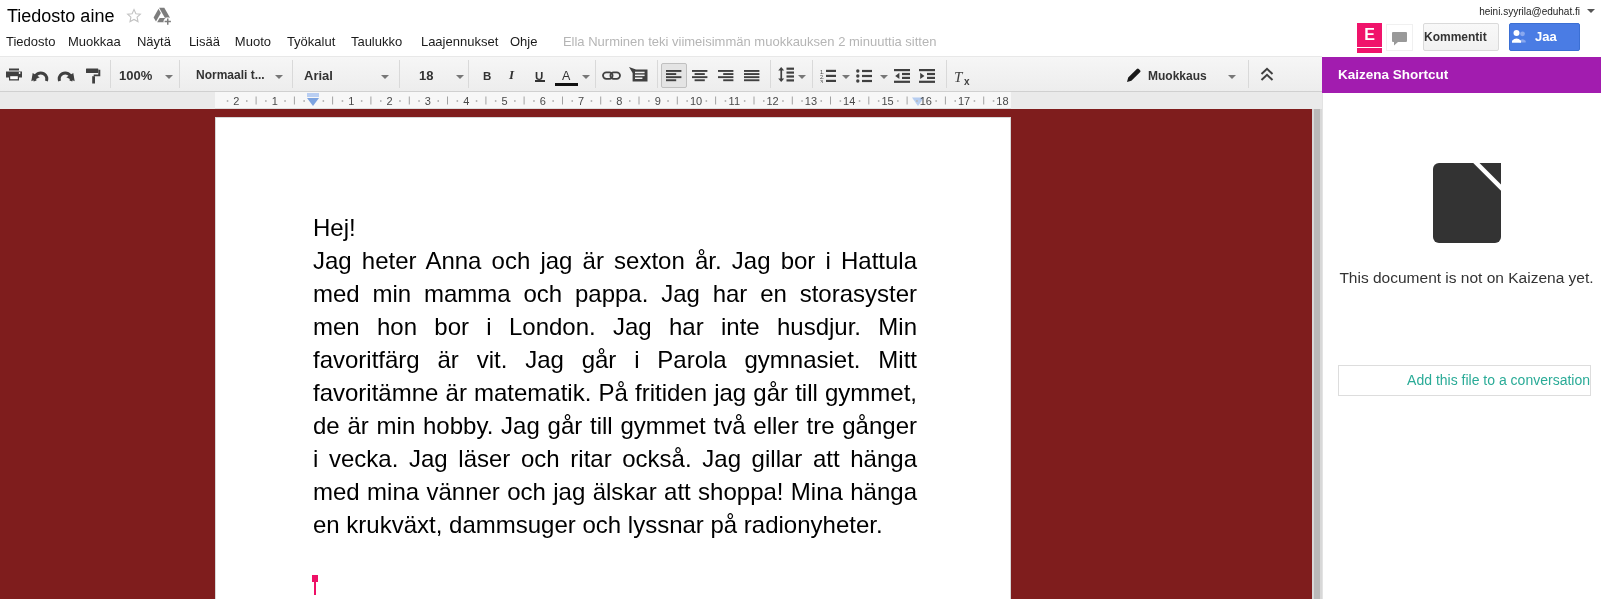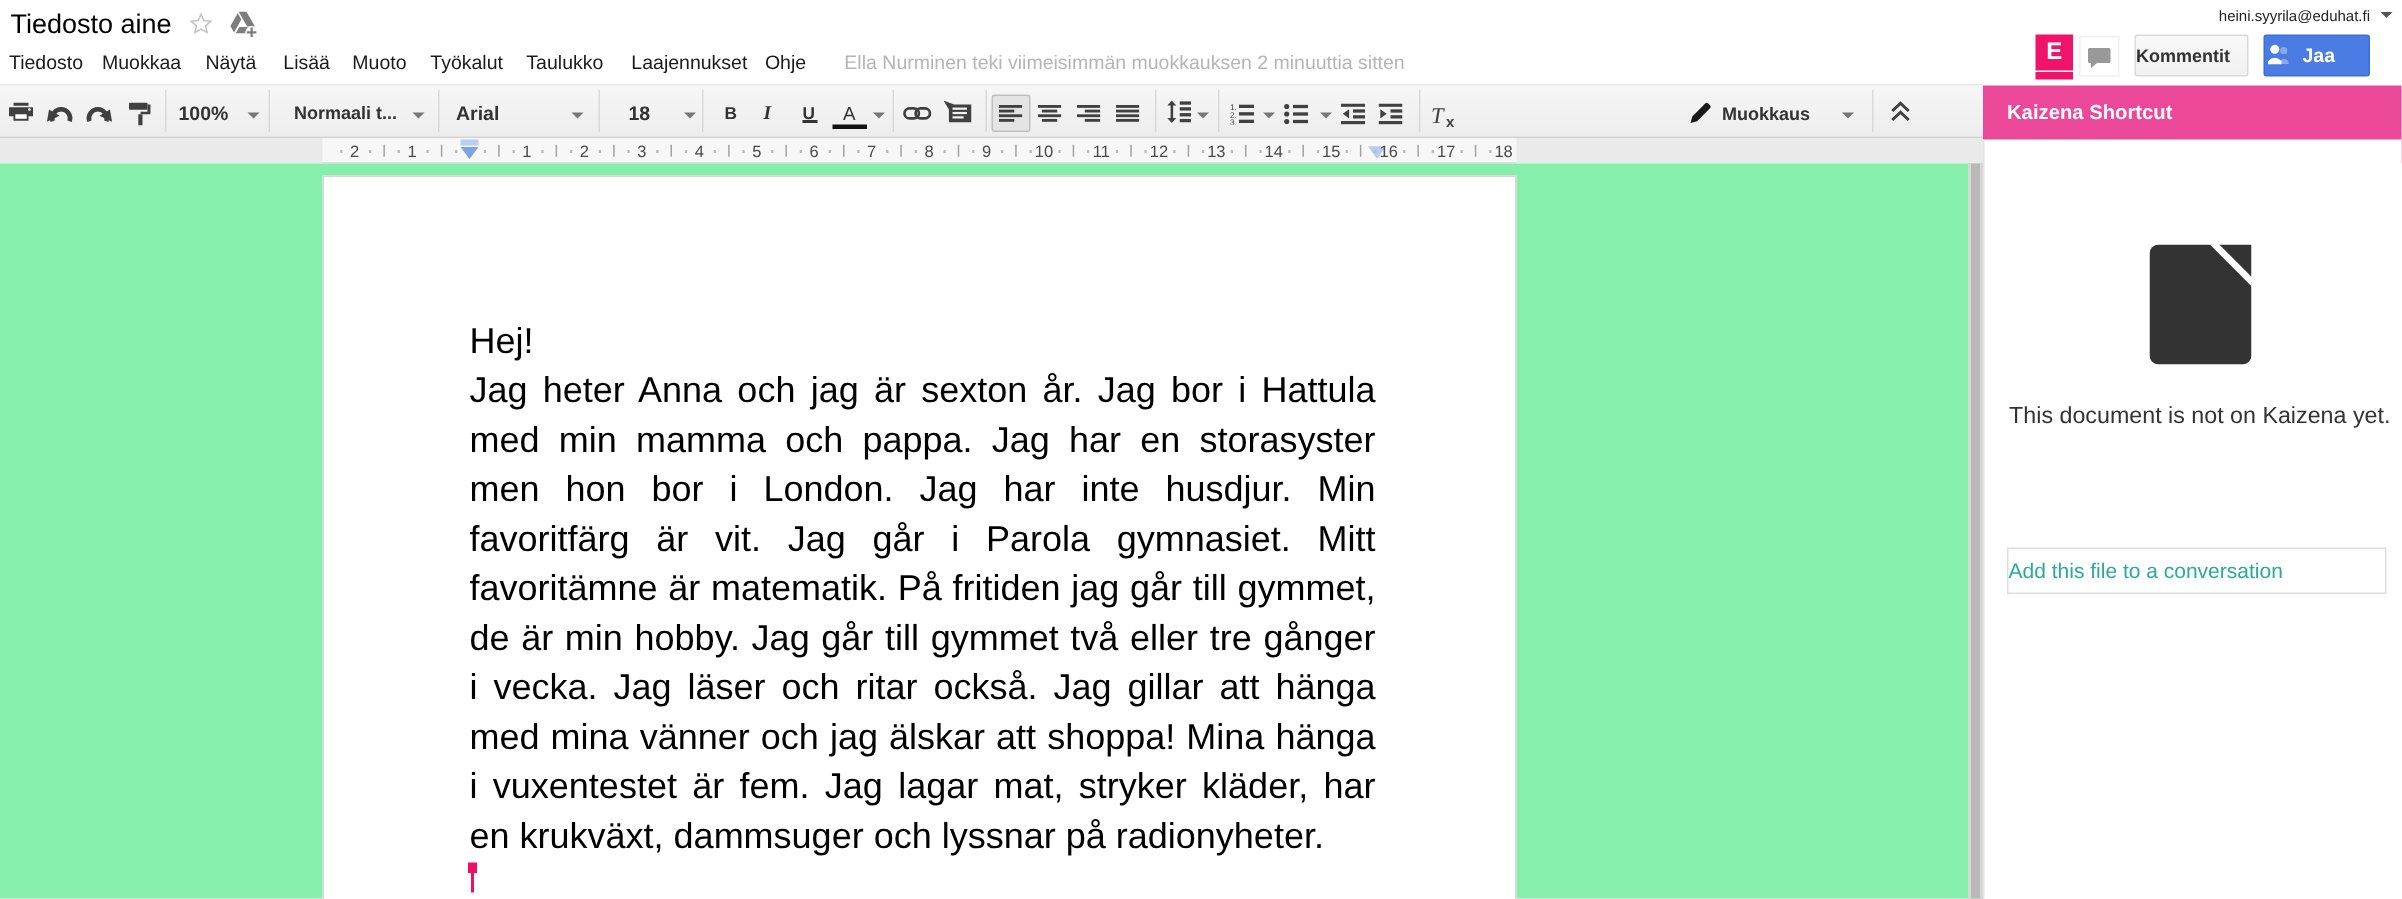--- a/index.html
+++ b/index.html
@@ -13,27 +13,27 @@
 #toolbar { position:absolute; left:0; top:56px; width:1322px; height:36px;
   background:linear-gradient(#f6f6f6,#ededed); border-top:1px solid #e8e8e8; border-bottom:1px solid #d0d0d0; }
 .sep { position:absolute; top:3px; width:1px; height:28px; background:#d9d9d9; }
 .tbtxt { position:absolute; font-size:13px; font-weight:bold; color:#333; top:10.5px; line-height:15px; }
 .biu { position:absolute; font-size:11.5px; font-weight:bold; color:#333; top:11.5px; line-height:14px; }
 .arr { position:absolute; top:18px; width:0; height:0; border-left:4px solid transparent;
   border-right:4px solid transparent; border-top:4px solid #777; }
 .ticon { position:absolute; top:10px; }
 #ruler { position:absolute; left:0; top:92px; width:1322px; height:17px; background:#eaeaea; }
 #rulerpage { position:absolute; left:215px; top:0; width:796px; height:17px; background:#f7f7f7; border-bottom:1px solid #dedede; }
-#canvas { position:absolute; left:0; top:109px; width:1322px; height:490px; background:#86efac; }
+#canvas { position:absolute; left:0; top:109px; width:1322px; height:490px; background:#7f1d1d; }
 #page { position:absolute; left:215px; top:8px; width:796px; height:490px; background:#fff;
   border:1px solid #d7d7d7; border-bottom:none; }
 #doctext { position:absolute; left:97px; top:93px; width:604px; font-size:24px; line-height:33px; color:#000; }
 #doctext div.j { text-align:justify; text-align-last:justify; height:33px; white-space:nowrap; }
 #sidebar { position:absolute; left:1322px; top:57px; width:279px; height:542px; background:#fff; }
-#sbhead { position:absolute; left:0; top:0; width:279px; height:52px; background:#ec4899; }
+#sbhead { position:absolute; left:0; top:0; width:279px; height:52px; background:#a21caf; }
 #sbhead span { position:absolute; left:16px; top:10px; color:#fff; font-weight:bold; font-size:13.5px; }
 #sbbody { position:absolute; left:0; top:36px; width:279px; height:506px; background:#fff; border-left:1px solid #e3e3e3; }
 .btn { position:absolute; border-radius:2px; font-weight:bold; text-align:left; }
 </style></head><body>
 <div id="top">
     <div id="title">Tiedosto aine</div>
     <svg class="abs" style="left:126px;top:8px" width="16" height="16" viewBox="0 0 16 16">
       <path d="M8 1.6 L9.9 5.7 14.4 6.2 11.1 9.2 12 13.6 8 11.4 4 13.6 4.9 9.2 1.6 6.2 6.1 5.7 Z" fill="none" stroke="#c3c3c3" stroke-width="1.1"></path>
     </svg>
     <svg class="abs" style="left:153px;top:7px" width="20" height="19" viewBox="0 0 20 19">
@@ -311,33 +311,32 @@
       <div id="doctext">
         <div>Hej!</div>
         <div class="j">Jag heter Anna och jag är sexton år. Jag bor i Hattula</div>
         <div class="j">med min mamma och pappa. Jag har en storasyster</div>
         <div class="j">men hon bor i London. Jag har inte husdjur. Min</div>
         <div class="j">favoritfärg är vit. Jag går i Parola gymnasiet. Mitt</div>
         <div class="j">favoritämne är matematik. På fritiden jag går till gymmet,</div>
         <div class="j">de är min hobby. Jag går till gymmet två eller tre gånger</div>
         <div class="j">i vecka. Jag läser och ritar också. Jag gillar att hänga</div>
         <div class="j">med mina vänner och jag älskar att shoppa! Mina hänga</div>
-        <div class="j">i vuxentestet är fem. Jag lagar mat, stryker kläder, har</div>
         <div>en krukväxt, dammsuger och lyssnar på radionyheter.</div>
       </div>
       <div class="abs" style="left:95.5px;top:457px;width:6.5px;height:6.5px;background:#ee1066"></div>
       <div class="abs" style="left:98px;top:463px;width:2px;height:14px;background:#ee1066"></div>
     </div>
     <div class="abs" style="left:1312px;top:0;width:10px;height:490px;background:#b9b9b9;border-left:2px solid #d8d8d8;border-right:2px solid #d8d8d8"></div>
   </div>
 <div id="sidebar">
     <div id="sbhead">
       <span>Kaizena Shortcut</span>
     </div>
     <div id="sbbody">
       <svg class="abs" style="left:110px;top:70px" width="68" height="80" viewBox="0 0 68 80">
         <path d="M6 0 H43 L68 25 V74 a6 6 0 0 1 -6 6 H6 a6 6 0 0 1 -6 -6 V6 a6 6 0 0 1 6 -6z" fill="#333"></path>
         <path d="M39.5 -4 L76 32.5" stroke="#fff" stroke-width="4.6"></path>
         <path d="M46.5 0 H68 V21.5z" fill="#333"></path>
       </svg>
       <div class="abs" style="left:4px;top:176px;width:279px;text-align:center;font-size:15.5px;color:#333">This document is not on Kaizena yet.</div>
-      <div class="abs" style="left:15px;top:272px;width:253px;height:31px;border:1px solid #ddd;background:#fff;text-align:left;line-height:29px;font-size:14px;color:#2aab97">Add this file to a conversation</div>
+      <div class="abs" style="left:15px;top:272px;width:253px;height:31px;border:1px solid #ddd;background:#fff;text-align:right;line-height:29px;font-size:14px;color:#2aab97">Add this file to a conversation</div>
     </div>
   </div>
 </body></html>

